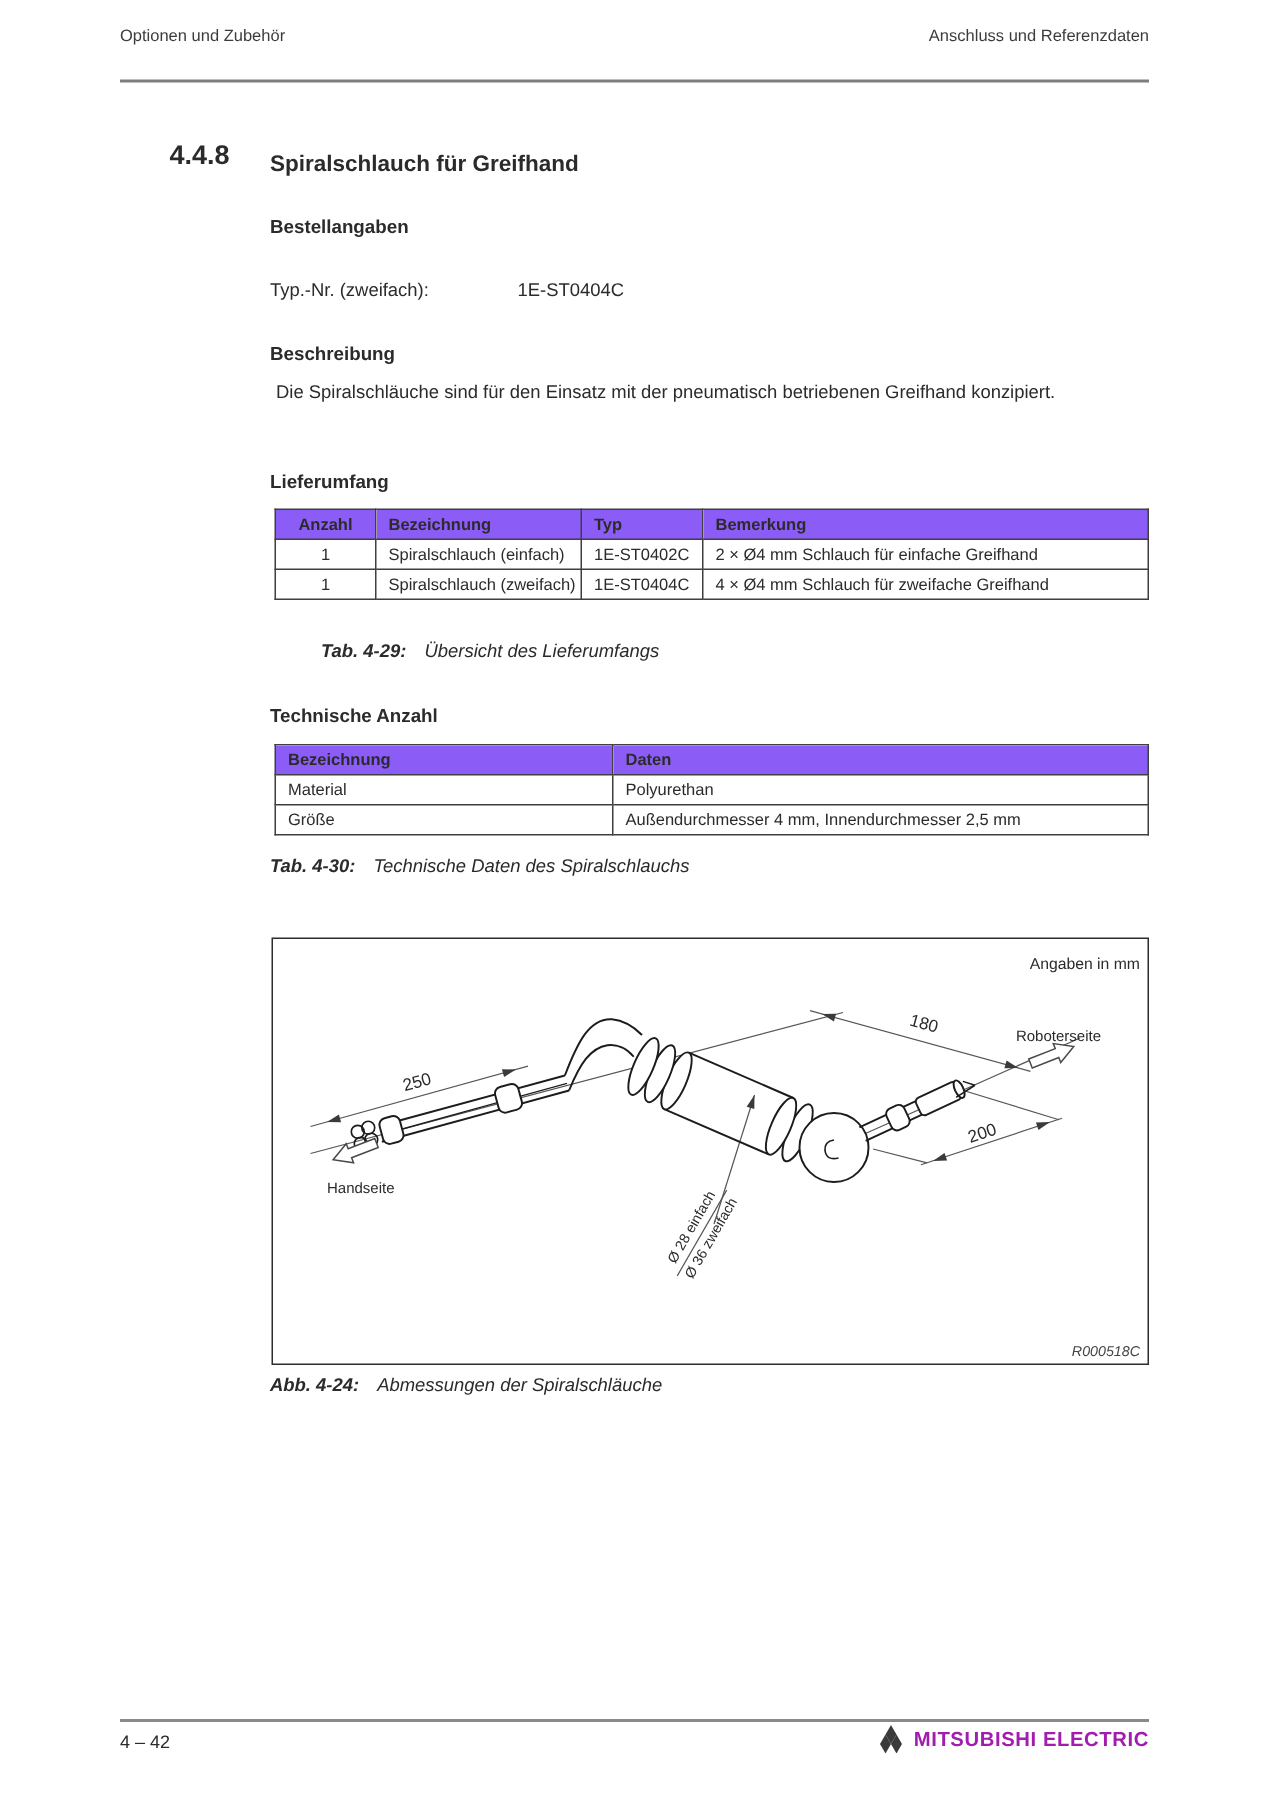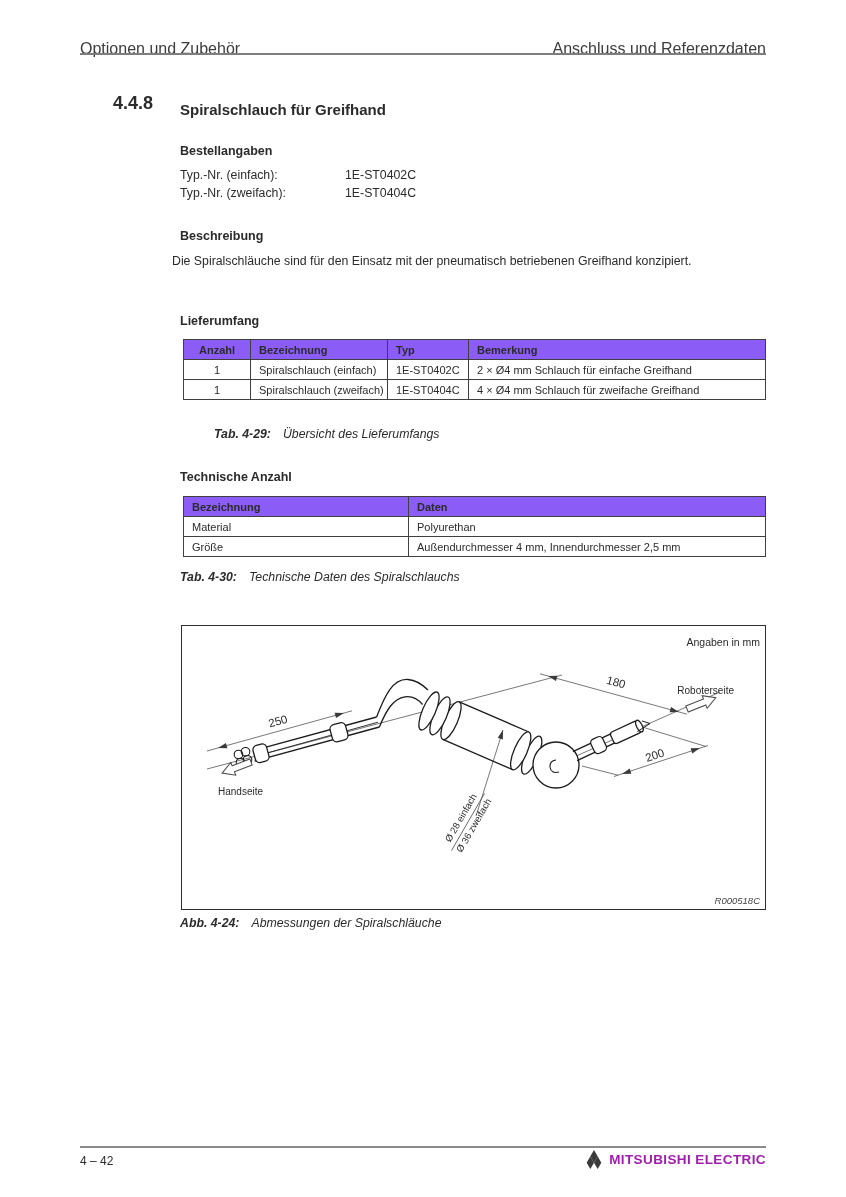--- a/index.html
+++ b/index.html
@@ -3,21 +3,21 @@
 <meta charset="utf-8">
 <style>
   html,body{margin:0;padding:0;background:#e8e8e8;}
   .page{
     position:relative;width:846px;height:1197px;background:#ffffff;
     font-family:"Liberation Sans",sans-serif;color:#2b2b2b;overflow:hidden;
     margin:0 auto;
   }
   .abs{position:absolute;}
   
-  .phead{font-size:16px;color:#3c3c3c;top:40px;}
+  .phead{font-size:11px;color:#3c3c3c;top:18px;}
   .rule{height:2px;background:#7e7e7e;left:80px;width:686px;}
   .pagenum{font-size:12px;color:#2b2b2b;}
   .brand{display:flex;align-items:center;gap:4px;color:#a21caf;}
   .brand-text{font-size:13.5px;font-weight:bold;letter-spacing:.4px;}
   
   .secnum{left:80px;top:93px;font-size:18px;font-weight:bold;margin-left:33px;}
   .sectitle{left:180px;top:101px;font-size:15px;font-weight:bold;}
   .h3{left:180px;font-size:12.5px;font-weight:bold;}
   .body-text{font-size:12.3px;line-height:18px;}
   .order-row{left:180px;display:flex;}
@@ -48,31 +48,27 @@
 <div class="page">
 
   <div class="abs phead" style="left:80px;">Optionen und Zubehör</div>
   <div class="abs phead" style="right:80px;">Anschluss und Referenzdaten</div>
   <div class="abs rule" style="top:53px;"></div>
 
   <div class="abs secnum">4.4.8</div>
   <div class="abs sectitle">Spiralschlauch für Greifhand</div>
 
   <div class="abs h3" style="top:144px;">Bestellangaben</div>
-  <div class="abs order-row body-text" style="top:166px;">
-    <span class="lbl">Typ.-Nr. (einfach):</span>
-    <span>1E-ST0402C</span>
-  </div>
   <div class="abs order-row body-text" style="top:184px;">
     <span class="lbl">Typ.-Nr. (zweifach):</span>
     <span>1E-ST0404C</span>
   </div>
 
   <div class="abs h3" style="top:229px;">Beschreibung</div>
-  <div class="abs body-text" style="left:172px;top:252px;width:588px;">Die Spiralschläuche sind für den Einsatz mit der pneumatisch betriebenen Greifhand konzi­piert.</div>
+  <div class="abs body-text" style="left:184px;top:252px;width:588px;">Die Spiralschläuche sind für den Einsatz mit der pneumatisch betriebenen Greifhand konzi­piert.</div>
 
   <div class="abs h3" style="top:314px;">Lieferumfang</div>
   <table class="dt abs" style="left:183px;top:339px;">
     <colgroup>
         <col style="width:67px">
         <col style="width:137px">
         <col style="width:81px">
         <col>
       </colgroup>
     <tbody>

